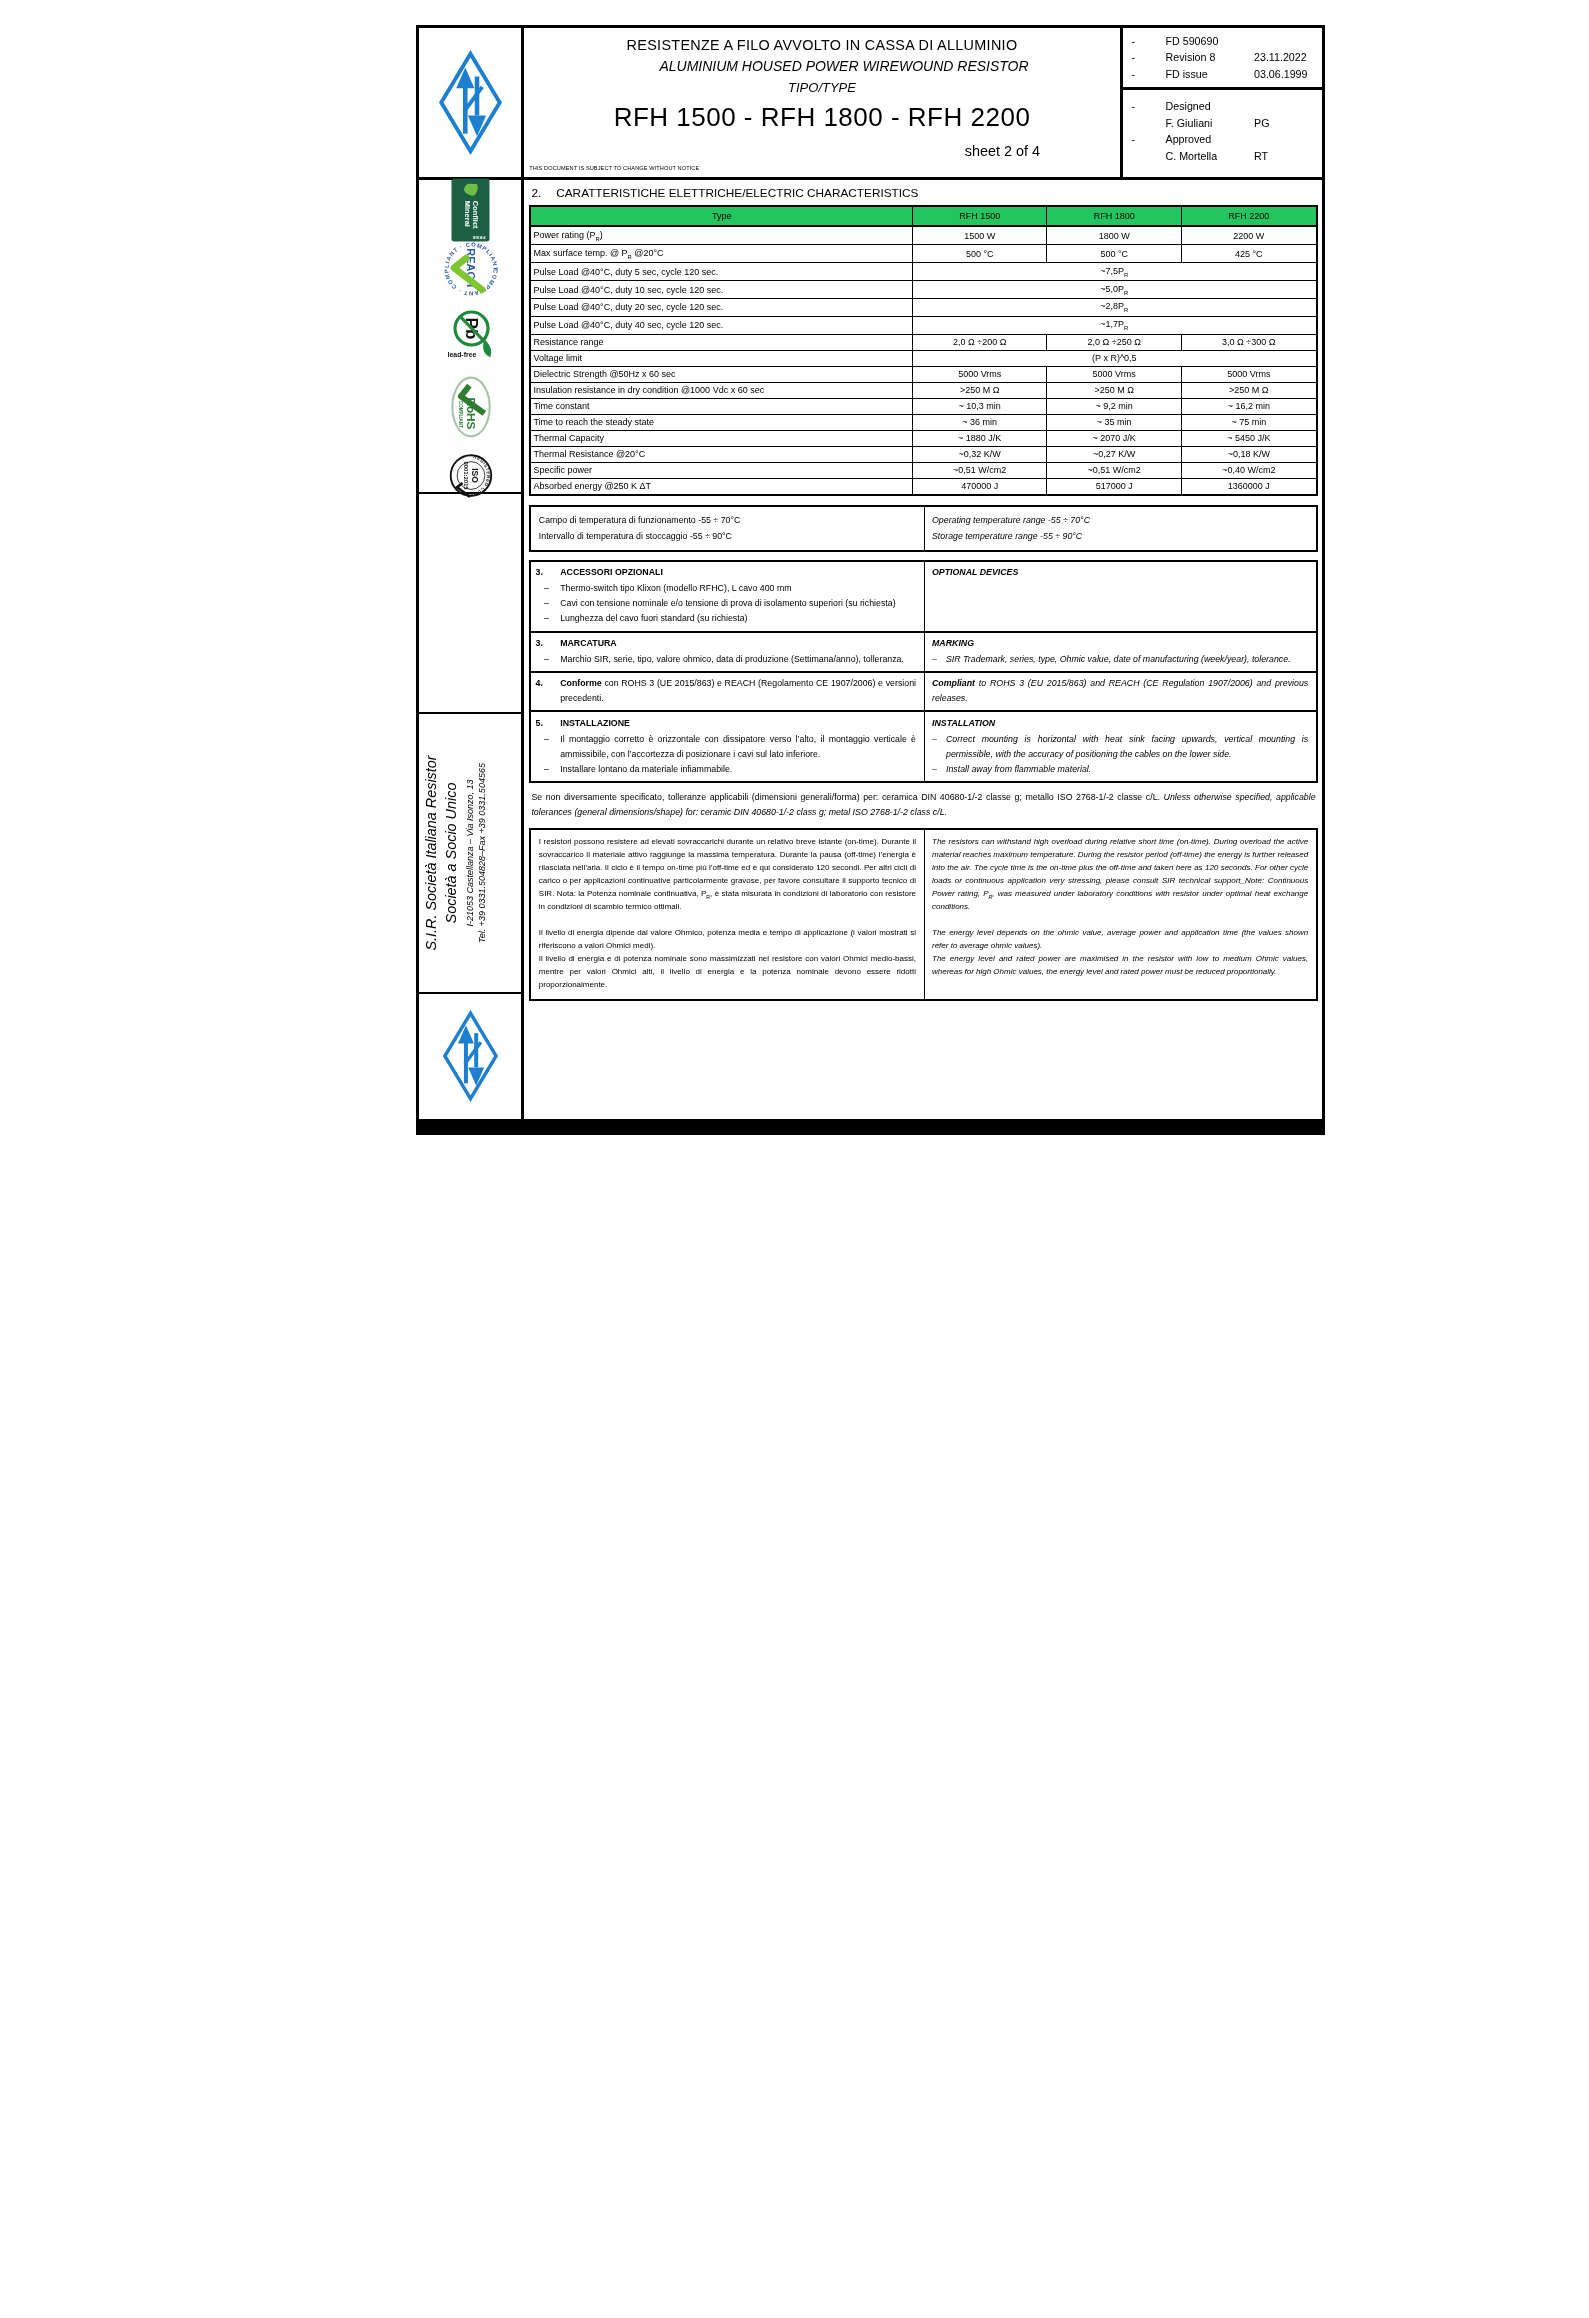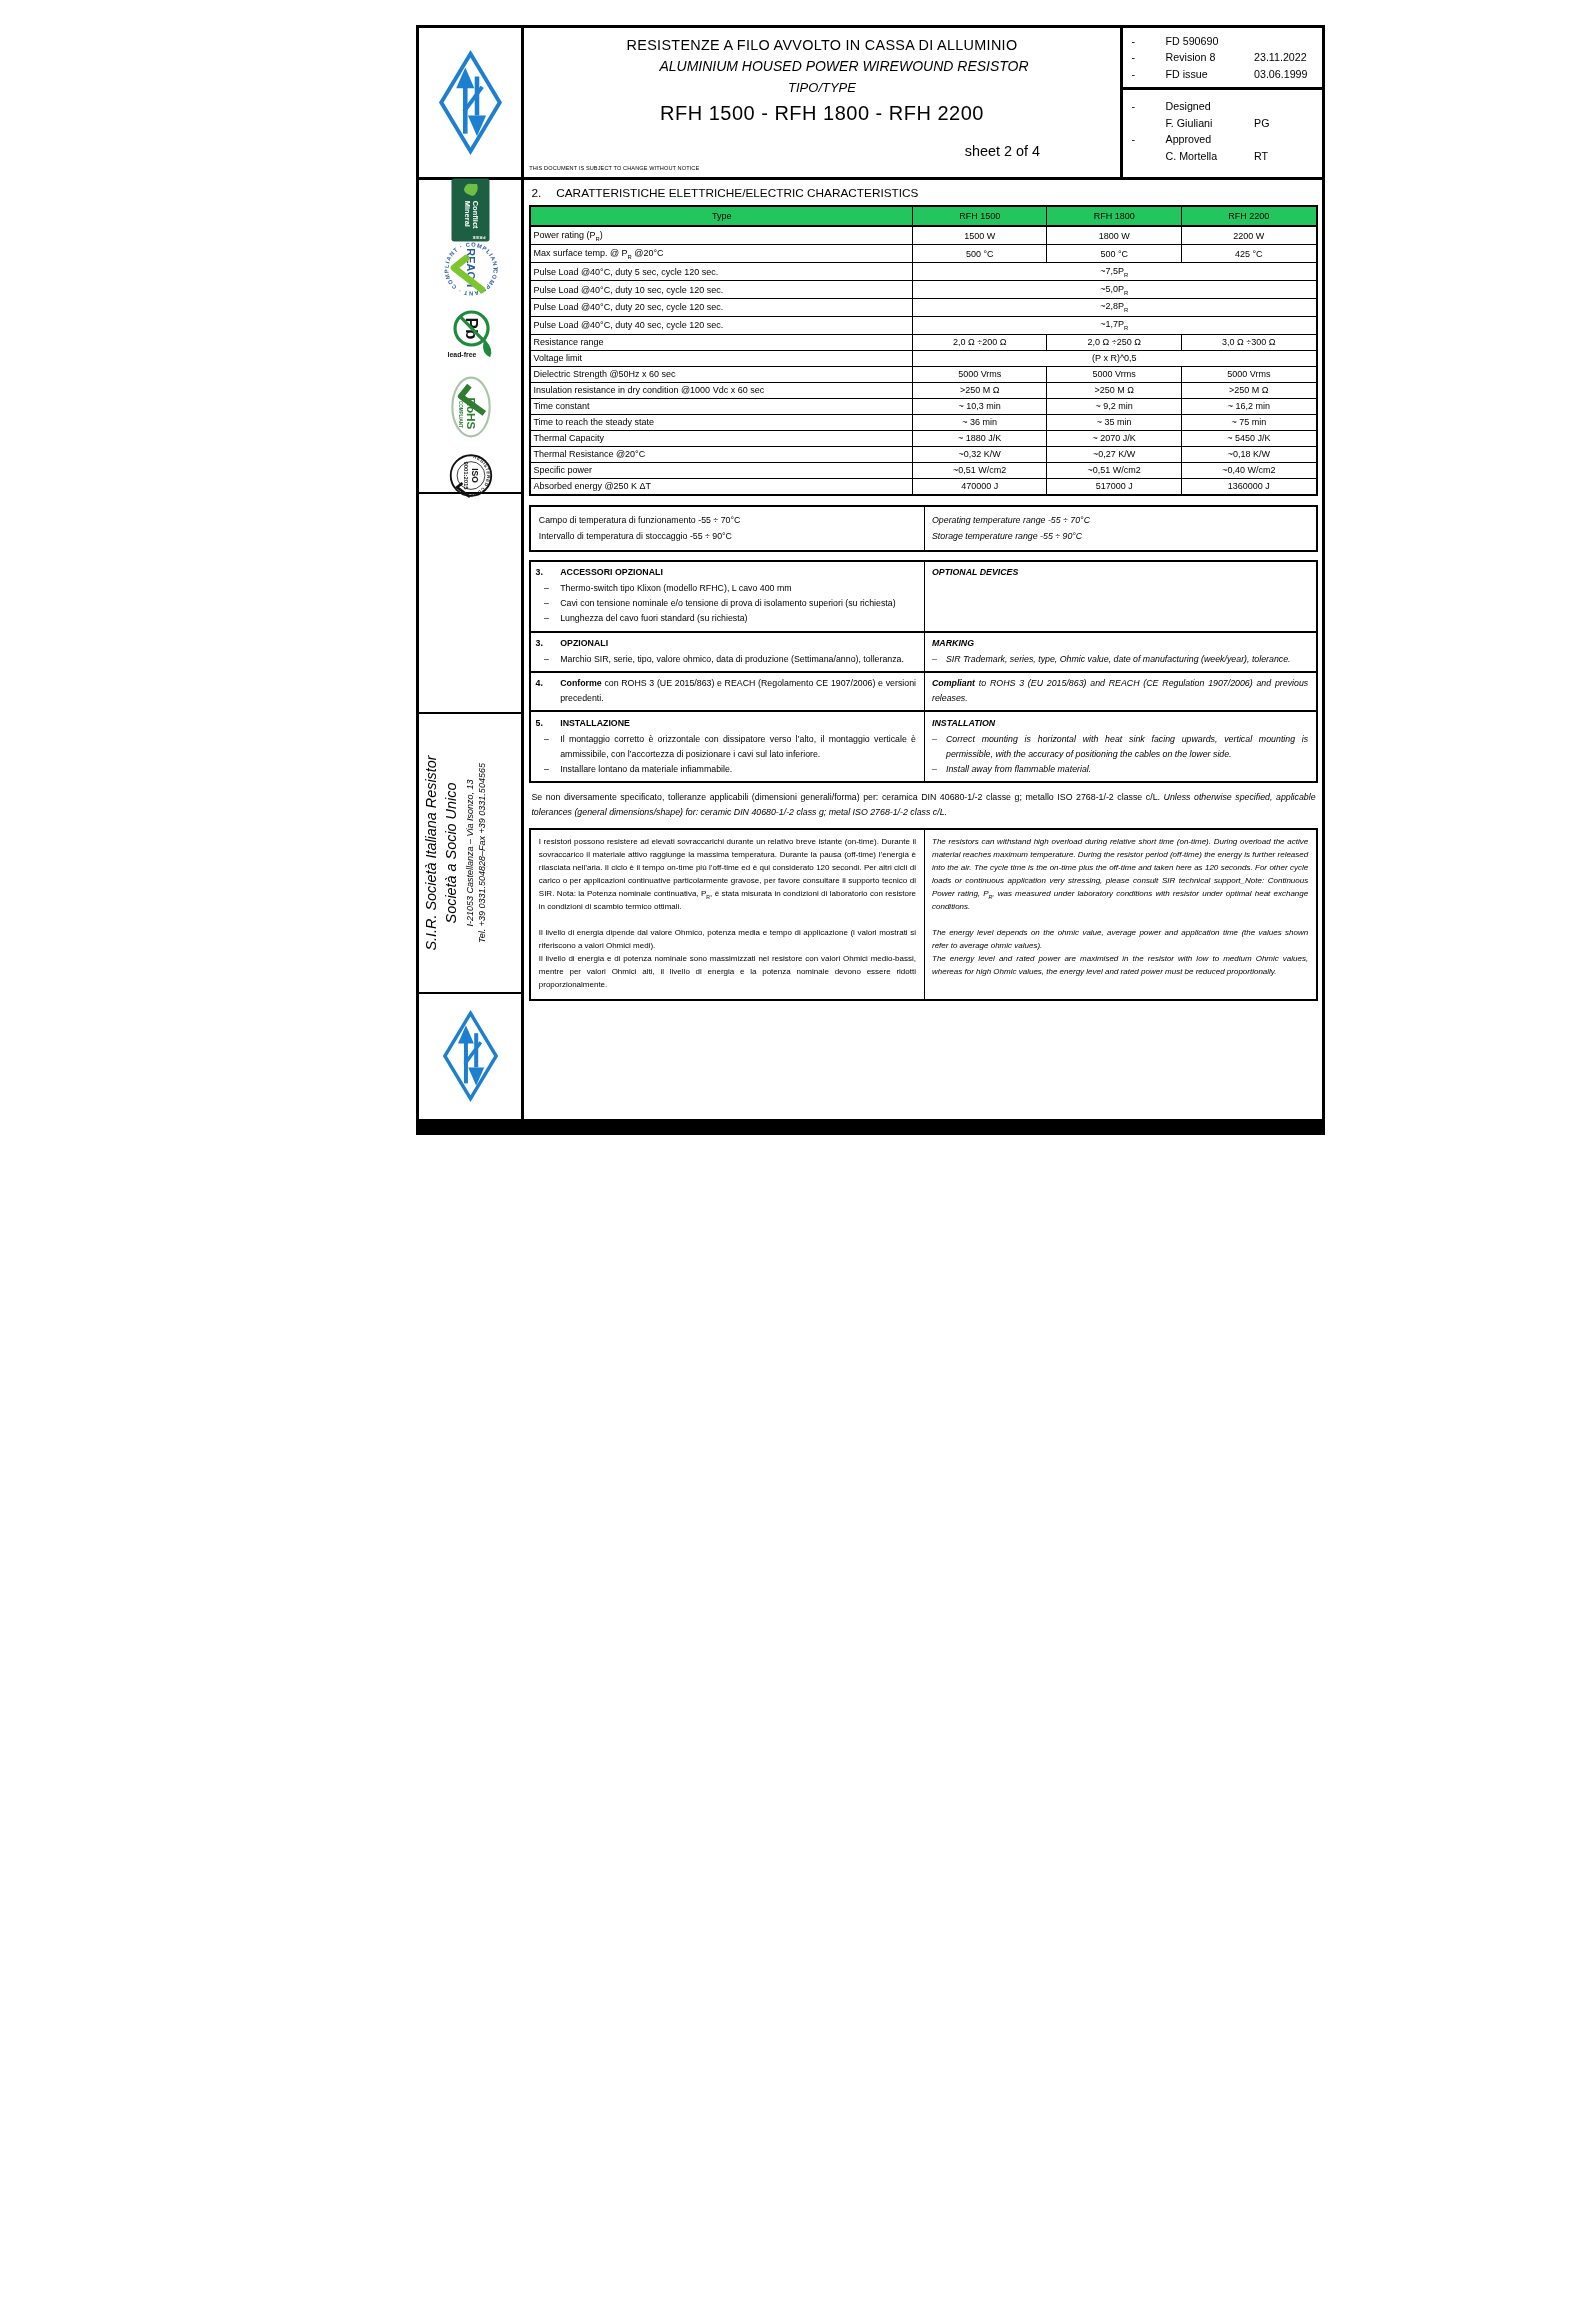--- a/index.html
+++ b/index.html
@@ -6,21 +6,21 @@
   .sheet{width:795px;height:1160px;position:relative;background:#fff;margin:0 auto;}
   .frame{position:absolute;left:19px;top:24.6px;width:909px;height:1110px;border:3.7px solid #000;box-sizing:border-box;display:flex;flex-direction:column;overflow:hidden;}
   
   .header-row{display:flex;height:149px;border-bottom:3.7px solid #000;flex:none;}
   .hdr-logo-cell{width:102px;flex:none;border-right:3.2px solid #000;display:flex;align-items:center;justify-content:center;}
   .sir-logo{width:65px;height:115px;}
   .title-cell{flex:1;position:relative;border-right:3.2px solid #000;text-align:center;padding-top:9.6px;box-sizing:border-box;}
   .t1{font-size:14.4px;letter-spacing:0.3px;}
   .t2{font-size:14px;font-style:italic;margin-top:5.3px;margin-left:44px;}
   .t3{font-size:13px;font-style:italic;margin-top:5.3px;}
-  .t4{font-size:20px;margin-top:7.5px;letter-spacing:0.5px;}
+  .t4{font-size:26px;margin-top:7.5px;letter-spacing:0.5px;}
   .notice{position:absolute;left:5.3px;bottom:5.3px;font-size:5.6px;letter-spacing:0.1px;}
   .sheetnum{position:absolute;right:80px;bottom:18px;font-size:14.4px;}
   .info-col{width:199px;flex:none;display:flex;flex-direction:column;}
   .info-box{padding:5.3px 0 3.2px 8.5px;box-sizing:border-box;font-size:10.7px;}
   .info-box1{height:62px;border-bottom:3.7px solid #000;flex:none;}
   .info-box2{flex:1;padding-top:8.5px;}
   .irow{display:flex;line-height:1.55;}
   .irow .dash{width:18px;flex:none;}
   .irow .lab{flex:1;padding-left:16px;}
   .irow .val{width:68px;flex:none;}
@@ -379,21 +379,21 @@
               <div class="half en">
                 <div class="sec-head">
                   <span>OPTIONAL DEVICES</span>
                 </div>
               </div>
             </div>
             <div class="sec-row">
               <div class="half it">
                 <div class="sec-head">
                   <span class="num">3.</span>
-                  <span>OPZIONALI</span>
+                  <span>MARCATURA</span>
                 </div>
                 <ul class="dashes">
                   <li>Marchio SIR, serie, tipo, valore ohmico, data di produzione (Settimana/anno), tolleranza.</li>
                 </ul>
               </div>
               <div class="half en">
                 <div class="sec-head">
                   <span>MARKING</span>
                 </div>
                 <ul class="dashes">

